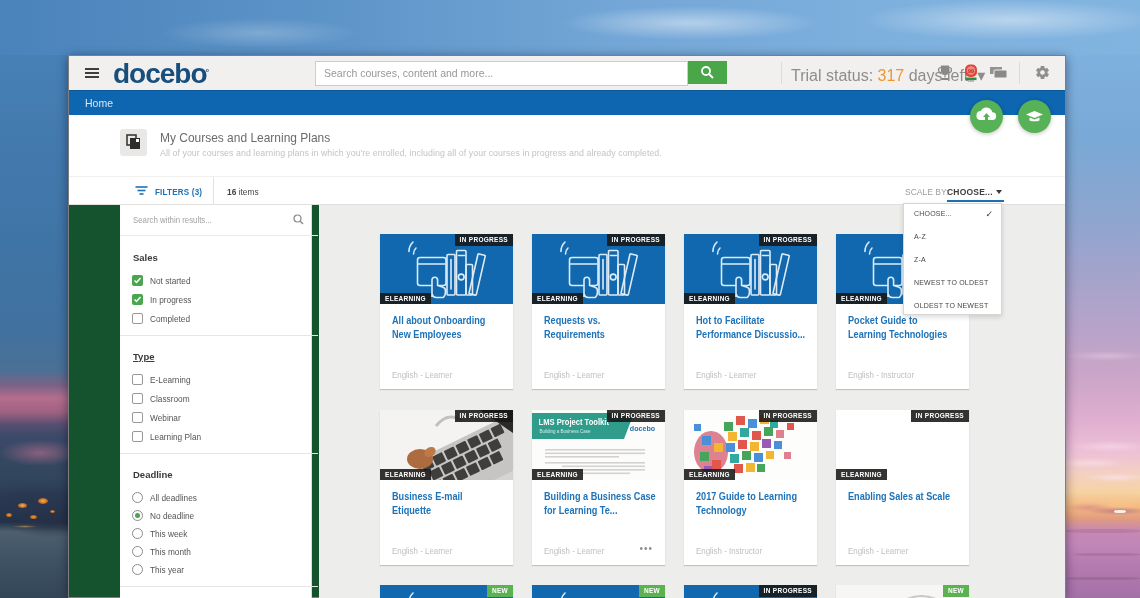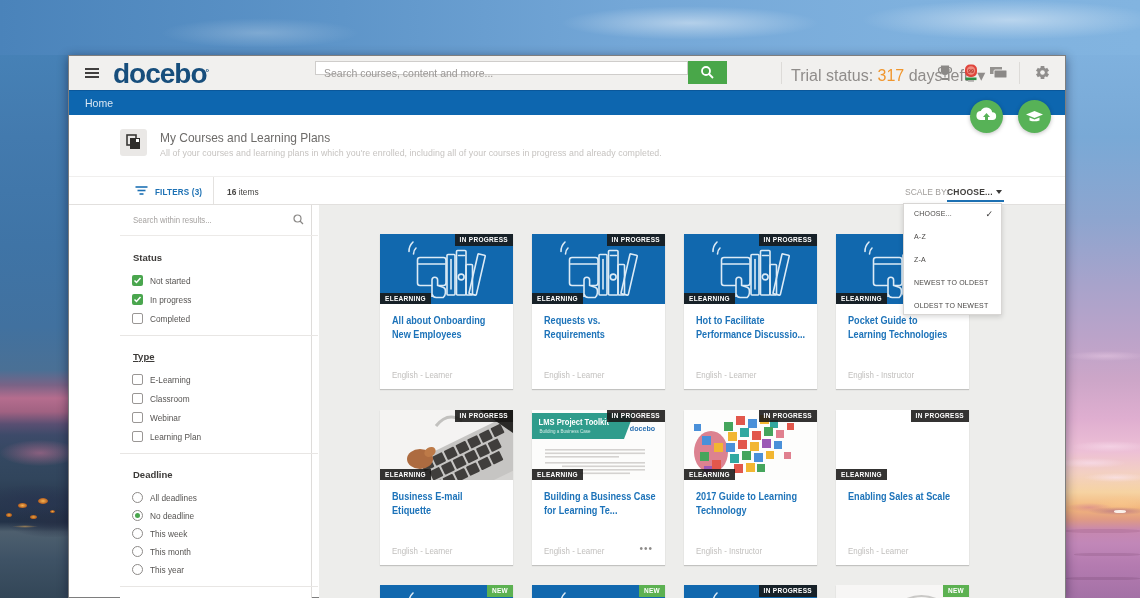--- a/index.html
+++ b/index.html
@@ -17,27 +17,27 @@
     #4e5f6e 87.8%, #475a6b 90%, #3e5265 93%, #334657 100%); }
 #bgr { position:absolute; left:1066px; top:55px; width:74px; height:543px;
   background:linear-gradient(180deg,
     #7fb1de 0%, #79a9d6 15%, #8da5cf 30%, #a7a3cb 42%, #bba3c9 52%,
     #cda6c8 60%, #dfaed0 67%, #edc0d6 73%, #f3d0c2 77%, #f6d3a2 80.5%,
     #f2b57c 83.5%, #e09b83 85.5%, #c788b0 87.5%, #c187b8 90%,
     #b47bb0 94%, #a471a6 100%); }
 .dot { position:absolute; border-radius:50%; }
 
 #win { position:absolute; left:68px; top:55px; width:998px; height:543px;
-  background:#ffffff; border:1px solid #7e7e7e; box-shadow:0 2px 10px rgba(0,0,30,.45); }
+  background:#14532d; border:1px solid #7e7e7e; box-shadow:0 2px 10px rgba(0,0,30,.45); }
 #hdr { position:absolute; left:0; top:0; width:996px; height:34px; background:#f1f0ee; }
 #burger { position:absolute; left:16px; top:12px; width:14px; }
 #burger div { height:2px; background:#413f3e; margin-bottom:2px; }
 #logo { position:absolute; left:44px; top:2px; font-size:28px; font-weight:bold; color:#174e7c; letter-spacing:-1px; }
 #logo sup { font-size:9px; position:relative; top:2px; left:-1px; }
-#sbox { position:absolute; left:246px; top:5px; width:373px; height:14px; background:#fff; border:1px solid #cfcdcb; }
+#sbox { position:absolute; left:246px; top:5px; width:373px; height:25px; background:#fff; border:1px solid #cfcdcb; }
 #sbox span { position:absolute; left:8px; top:5px; font-size:10.5px; color:#9a9795; }
 #sbtn { position:absolute; left:619px; top:5px; width:39px; height:23px; background:#49a749; }
 #trial { position:absolute; left:722px; top:10px; font-size:16px; color:#8f8c8a; }
 #trial b { color:#f0962e; font-weight:normal; }
 .vsep { position:absolute; top:6px; width:1px; height:22px; background:#dddbd8; }
 #hicons { position:absolute; left:862px; top:7px; width:160px; height:20px; }
 
 #bluebar { position:absolute; left:0; top:34px; width:996px; height:25px; background:#0d66af; border-top:1px solid #0a579a; }
 #bluebar span { position:absolute; left:16px; top:6px; font-size:10.5px; color:#dbe7f3; }
 
@@ -211,21 +211,21 @@
     </div>
 
     <div id="sidebar">
       <div id="ssearch">
         <span>Search within results...</span>
         <svg style="position:absolute;right:14px;top:9px;" width="11" height="11" viewBox="0 0 11 11">
             <circle cx="4.5" cy="4.5" r="3.5" fill="none" stroke="#8a8886" stroke-width="1.2"></circle>
             <line x1="7" y1="7" x2="10" y2="10" stroke="#8a8886" stroke-width="1.2"></line>
           </svg>
       </div>
-      <div class="shead" style="top:47px;">Status</div>
+      <div class="shead" style="top:47px;">Sales</div>
       <div class="srow" style="top:70px;">
           <span class="cb on">
             <svg width="9" height="9" viewBox="0 0 9 9">
               <path d="M1.5 4.5 L3.5 6.5 L7.5 2" fill="none" stroke="#fff" stroke-width="1.5"></path>
             </svg>
           </span>
           <label>Not started</label>
         </div>
       <div class="srow" style="top:89px;">
           <span class="cb on">

